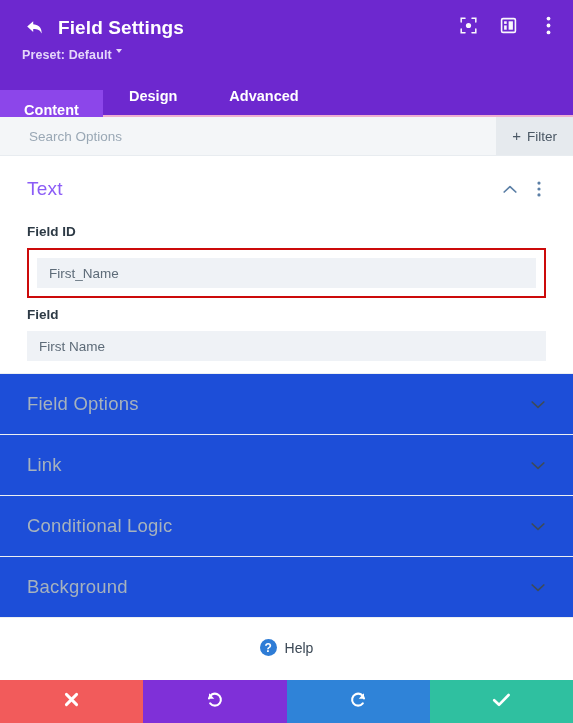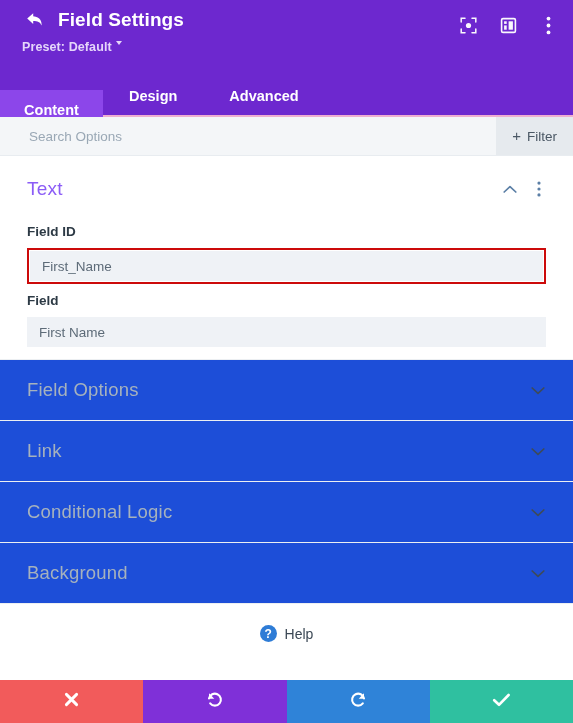--- a/index.html
+++ b/index.html
@@ -22,21 +22,21 @@
     flex-direction: column;
     background: #ffffff;
   }
 
   
   .header {
     background: #6d28cf;
     height: 76px;
     flex: 0 0 76px;
     position: relative;
-    padding: 4px 18px 0 22px;
+    padding: 12px 18px 0 22px;
   }
   .header-top {
     display: flex;
     align-items: center;
     height: 32px;
   }
   .back-arrow {
     width: 26px;
     height: 26px;
     flex: 0 0 26px;
@@ -199,21 +199,21 @@
     outline: none;
     font-family: "Liberation Sans", sans-serif;
     font-size: 13.5px;
     color: #5d6b78;
     padding: 0 12px;
     display: flex;
     align-items: center;
   }
   .highlight-wrap {
     border: 2px solid #cc0a0a;
-    padding: 1px;
+    padding: 8px;
     background: #ffffff;
   }
 
   
   .acc-list { margin-top: 12px; }
   .acc-row {
     height: 61px;
     display: flex;
     align-items: center;
     justify-content: space-between;

